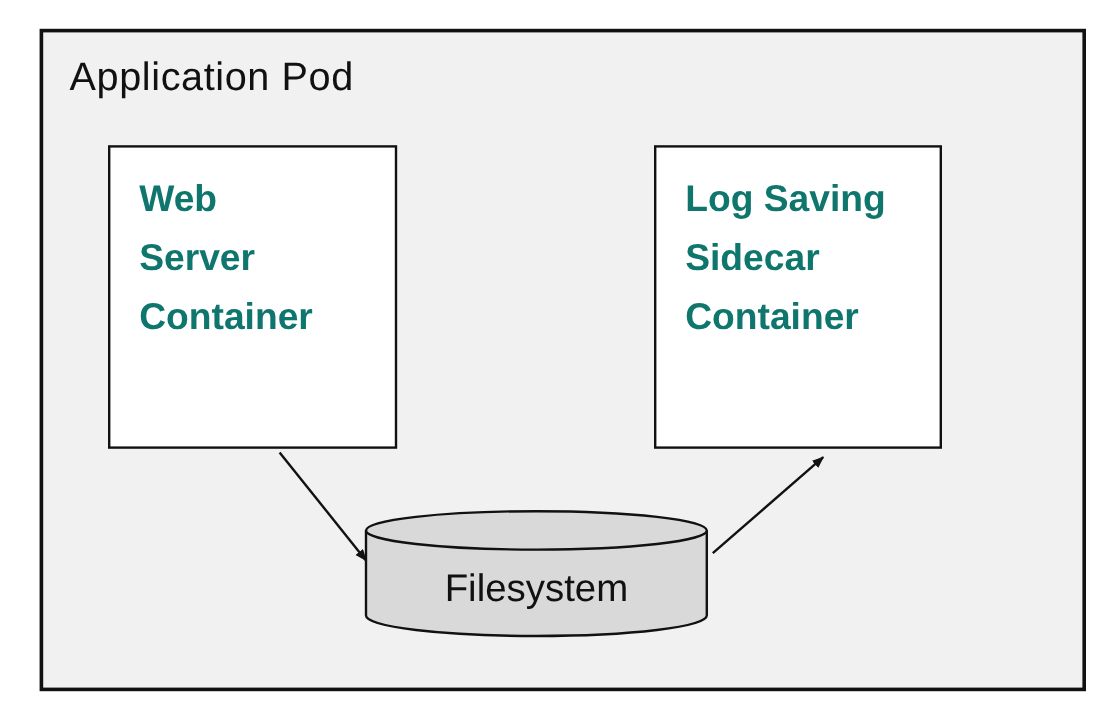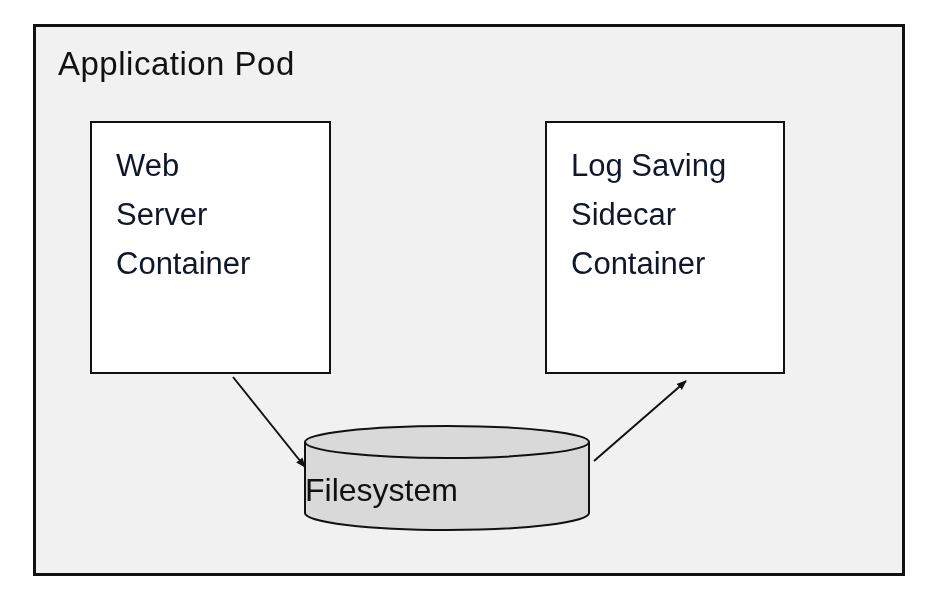--- a/index.html
+++ b/index.html
@@ -47,22 +47,23 @@
   .node.log {
     left: 545px;
     top: 121px;
     width: 240px;
     height: 253px;
   }
   .node-label {
     margin: 18px 0 0 24px;
     font-size: 31px;
     line-height: 49px;
-    color: #0f172a;
+    color: #0f766e;
     white-space: pre-line;
+    font-weight: bold;
   }
   .overlay {
     position: absolute;
     left: 0;
     top: 0;
     width: 932px;
     height: 604px;
     pointer-events: none;
   }
   .cyl-body {
@@ -77,20 +78,21 @@
   }
   .connector {
     stroke: #111111;
     stroke-width: 2;
   }
   .fs-label {
     position: absolute;
     left: 305px;
     top: 472px;
     width: 284px;
+    text-align: center;
     font-size: 32px;
     color: #111111;
   }
 </style>
 </head>
 <body>
 
 <div class="canvas">
   <div class="pod"></div>
 

